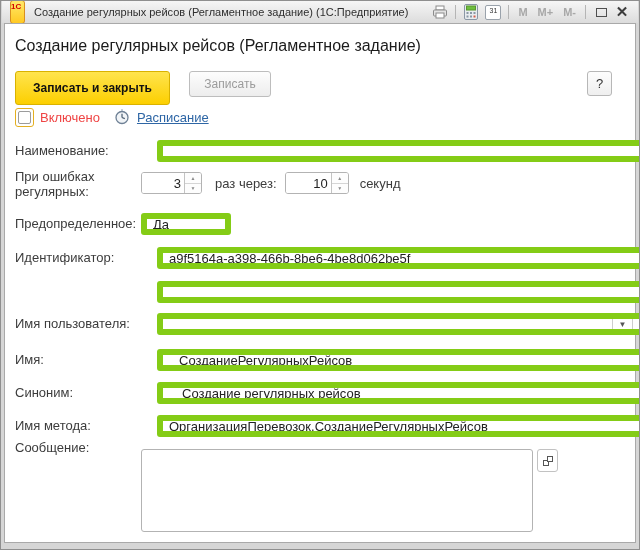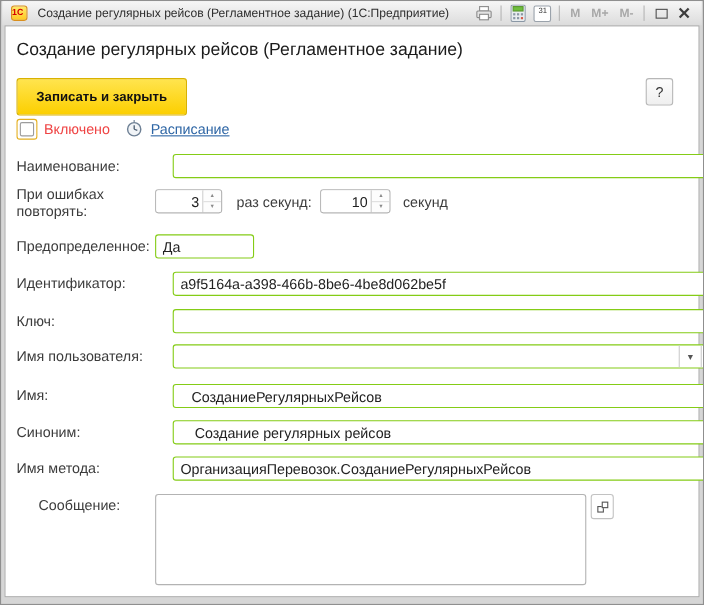--- a/index.html
+++ b/index.html
@@ -8,21 +8,21 @@
     position:relative; width:640px; height:550px;
     background:#d6d6d6; border:1px solid #8f8f8f; overflow:hidden;
   }
   
   .titlebar {
     position:absolute; left:1px; right:1px; top:0; height:22px;
     background:linear-gradient(#f6f6f6,#dcdcdc);
     display:flex; align-items:center; padding:0 6px 0 6px;
   }
   .logo {
-    width:15px; height:14px; margin:0 9px 0 2px; flex:0 0 auto;
+    width:15px; height:24px; margin:0 9px 0 2px; flex:0 0 auto;
     background:linear-gradient(#ffe96a,#ffc923); border:1px solid #d98f1e; border-radius:3px;
     color:#d40000; font-size:8px; font-weight:bold; line-height:12px;
   }
   .tb-title { font-size:11px; color:#2e2e2e; white-space:nowrap; }
   .tb-icons { margin-left:auto; display:flex; align-items:center; height:100%; }
   .tb-btn { width:22px; height:18px; display:flex; align-items:center; justify-content:center; }
   .tb-sep { width:1px; height:14px; background:#b5b5b5; margin:0 4px; }
   .tb-mem { color:#a8a8a8; font-size:11px; font-weight:bold; padding:0 5px; letter-spacing:0; }
   .tb-max { width:22px; height:18px; display:flex; align-items:center; justify-content:center; }
   .max-glyph { width:11px; height:9px; border:1px solid #4f4f4f; background:transparent; }
@@ -57,21 +57,21 @@
   
   .check-row { position:absolute; left:10px; top:82px; height:22px; display:flex; align-items:center; }
   .cb-ring { display:inline-flex; padding:2px; border:1px solid #e4af20; border-radius:3px; }
   .cb { width:13px; height:13px; background:#fff; border:1px solid #9c9c9c; border-radius:2px; }
   .cb-label { font-size:13px; color:#ef4444; margin-left:6px; }
   .clock { margin-left:14px; display:flex; align-items:center; }
   .link { font-size:13px; color:#2e66a5; text-decoration:underline; margin-left:7px; cursor:pointer; }
   
   .flabel { position:absolute; left:10px; width:124px; font-size:13px; color:#3c3c3c; line-height:15px; }
   .tbox {
-    position:absolute; height:22px; border:1px solid #84cc16; border-radius:3px; background:#fff;
+    position:absolute; height:22px; border:6px solid #84cc16; border-radius:3px; background:#fff;
     font-family:"Liberation Sans", sans-serif; font-size:13px; color:#222; padding:0 6px; outline:none;
   }
   .wide { left:152px; width:501px; }
   .spin-row { position:absolute; left:136px; display:flex; align-items:center; }
   .spin { display:flex; height:22px; border:1px solid #b3b3b3; border-radius:3px; background:#fff; overflow:hidden; }
   .spin input {
     border:none; outline:none; text-align:right; font-size:13px; color:#222;
     padding:0 3px; font-family:"Liberation Sans", sans-serif; height:20px;
   }
   .spin .arrows { display:flex; flex-direction:column; width:17px; border-left:1px solid #c3c3c3; }
@@ -144,20 +144,21 @@
         </span>
       <span class="tb-close">✕</span>
     </div>
   </div>
 
   <div class="content">
 
     <div class="page-title">Создание регулярных рейсов (Регламентное задание)</div>
 
     <button class="btn btn-primary">Записать и закрыть</button>
+    <button class="btn btn-secondary">Записать</button>
     <button class="btn btn-help">?</button>
 
     <div class="check-row">
       <span class="cb-ring">
           <span class="cb"></span>
         </span>
       <span class="cb-label">Включено</span>
       <span class="clock">
         <svg width="16" height="16" viewBox="0 0 16 16">
           <circle cx="8" cy="8.5" r="6" fill="#f1f4f7" stroke="#6e8095" stroke-width="1.3"></circle>
@@ -165,66 +166,65 @@
           <line x1="8" y1="8.5" x2="10.8" y2="9.6" stroke="#4a5c70" stroke-width="1.2"></line>
           <line x1="8" y1="1.6" x2="8" y2="0.4" stroke="#6e8095" stroke-width="1.4"></line>
         </svg>
       </span>
       <a class="link">Расписание</a>
     </div>
 
     <div class="flabel" style="top:119px;">Наименование:</div>
     <input class="tbox wide" style="top: 116px;" value="">
 
-    <div class="flabel" style="top:145px; width:95px;">При ошибках повторять:</div>
+    <div class="flabel" style="top:145px; width:95px;">При ошибках регулярных:</div>
     <div class="spin-row" style="top:148px;">
       <span class="spin" style="width:61px;">
         <input style="width: 42px;" value="3">
         <span class="arrows">
           <span class="sbtn up">▲</span>
           <span class="sbtn">▼</span>
         </span>
       </span>
-      <span class="spin-text" style="margin-left:13px;">раз секунд:</span>
+      <span class="spin-text" style="margin-left:13px;">раз через:</span>
       <span class="spin" style="width:64px; margin-left:8px;">
         <input style="width: 45px;" value="10">
         <span class="arrows">
           <span class="sbtn up">▲</span>
           <span class="sbtn">▼</span>
         </span>
       </span>
       <span class="spin-text" style="margin-left:11px;text-align:right;">секунд</span>
     </div>
 
     <div class="flabel" style="top:192px;">Предопределенное:</div>
     <input class="tbox" style="left: 136px; top: 189px; width: 90px;" value="Да">
 
     <div class="flabel" style="top:226px;">Идентификатор:</div>
     <input class="tbox wide" style="top: 223px;" value="a9f5164a-a398-466b-8be6-4be8d062be5f">
 
-    <div class="flabel" style="top:260px;">Ключ:</div>
     <input class="tbox wide" style="top: 257px;" value="">
 
     <div class="flabel" style="top:292px;">Имя пользователя:</div>
     <div class="tbox wide combo" style="top:289px;">
       <input value="" style="">
       <span class="combo-btn">▼</span>
       <span class="combo-btn clear">×</span>
     </div>
 
     <div class="flabel" style="top:328px;">Имя:</div>
     <input class="tbox wide" style="top: 325px; padding-left: 16px;" value="СозданиеРегулярныхРейсов">
 
     <div class="flabel" style="top:361px;">Синоним:</div>
     <input class="tbox wide" style="top: 358px; padding-left: 19px;" value="Создание регулярных рейсов">
 
     <div class="flabel" style="top:394px;">Имя метода:</div>
     <input class="tbox wide" style="top: 391px;" value="ОрганизацияПеревозок.СозданиеРегулярныхРейсов">
 
-    <div class="flabel" style="top:428px;margin-left:20px;">Сообщение:</div>
+    <div class="flabel" style="top:416px;">Сообщение:</div>
     <textarea class="msg-area" style=""></textarea>
     <span class="expand-btn">
       <span class="exp-ico">
         <span class="sq-back"></span>
           <span class="sq-front"></span>
       </span>
     </span>
 
   </div>
 </div>

